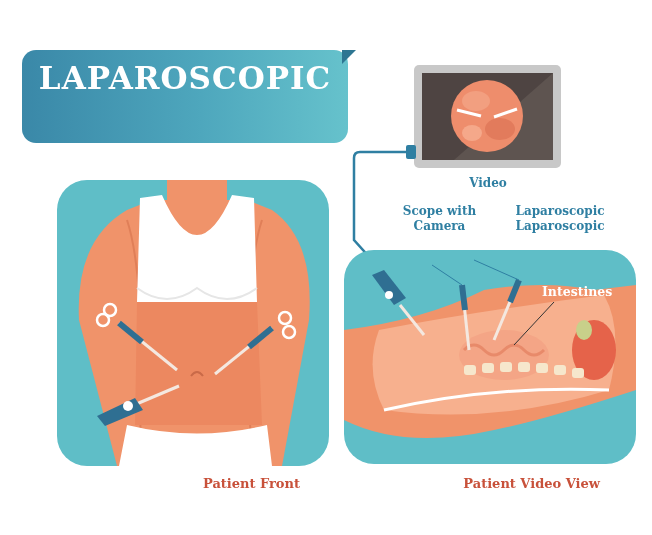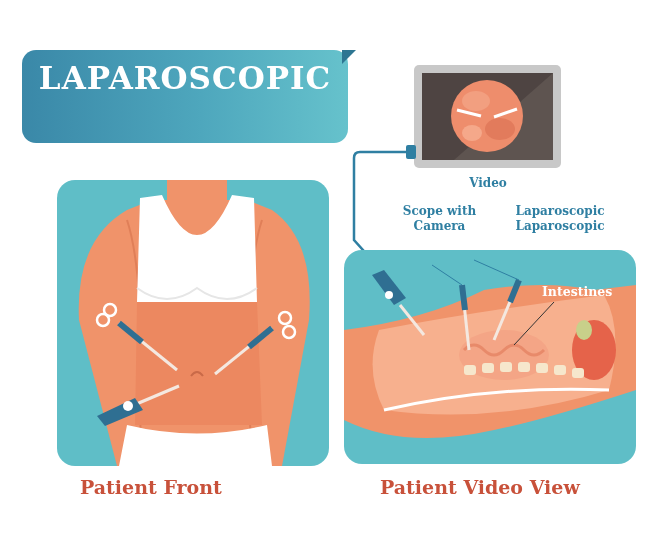--- a/index.html
+++ b/index.html
@@ -3,22 +3,22 @@
 <meta charset="utf-8">
 <style>
   html, body { margin:0; padding:0; background:#ffffff; }
   body { width:652px; height:535px; position:relative; overflow:hidden; font-family:"DejaVu Serif", serif; }
   .abs { position:absolute; }
   .banner { left:22px; top:50px; width:326px; height:93px; border-radius:14px;
     background:linear-gradient(90deg,#3a88a8 0%,#4ea7bd 55%,#66c2cc 100%);
     color:#fff; text-align:center; font-weight:bold; font-size:31px; line-height:40px; letter-spacing:1px; }
   .banner .l1 { padding-top:8px; display:block; }
   .banner-fold { right:-8px; top:0; width:0; height:0; border-left:14px solid #2e7692; border-bottom:14px solid transparent; }
-  .panel { border-radius:18px; background:#5fbec7; overflow:hidden; }
-  .caption { color:#c8513a; font-weight:bold; font-size:19px; text-align:left; }
+  .panel { border-radius:30px; background:#5fbec7; overflow:hidden; }
+  .caption { color:#c8513a; font-weight:bold; font-size:13px; text-align:right; }
   .label { color:#2f7fa2; font-weight:bold; font-size:12px; text-align:center; line-height:15px; }
   .label-white { color:#ffffff; font-weight:bold; font-size:12.5px; }
 </style>
 </head>
 <body>
 
 <div class="abs banner">
   <div class="abs banner-fold"></div>
   <span class="l1">LAPAROSCOPIC</span>
 </div>

